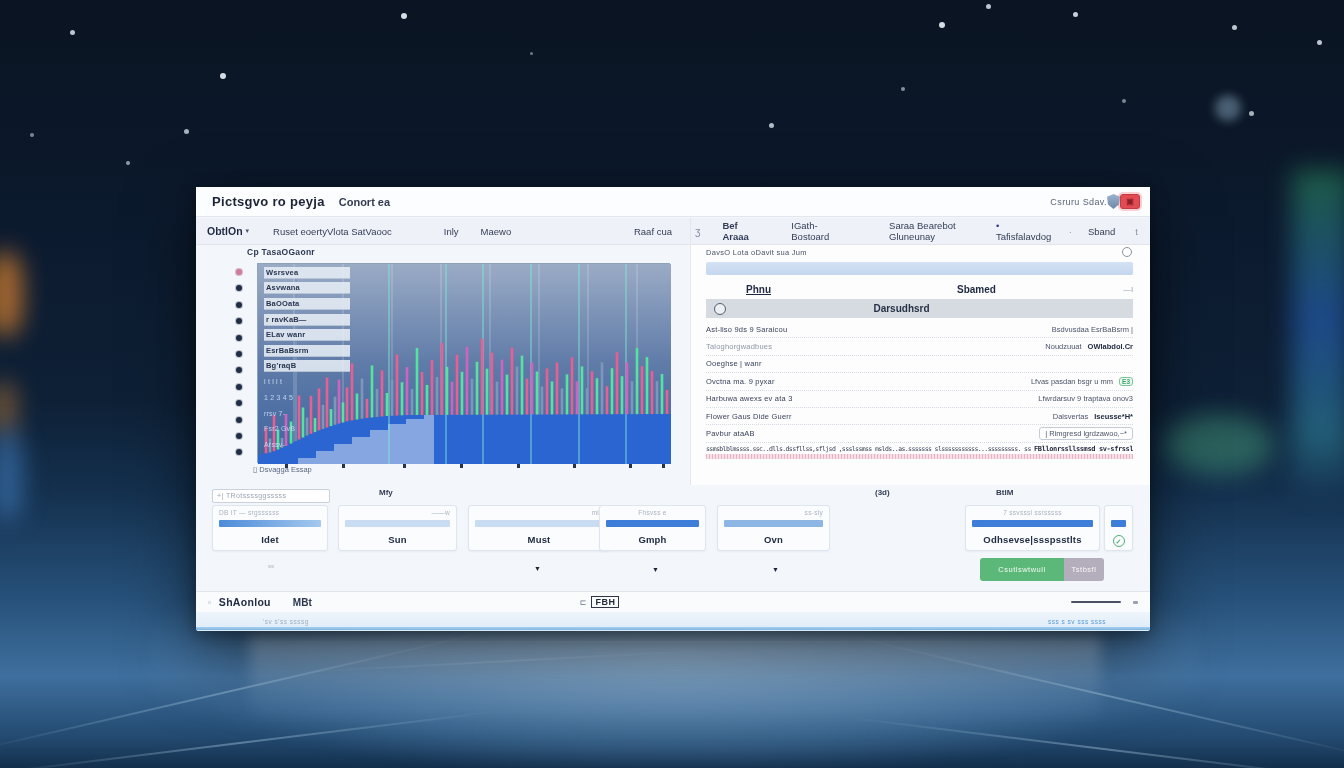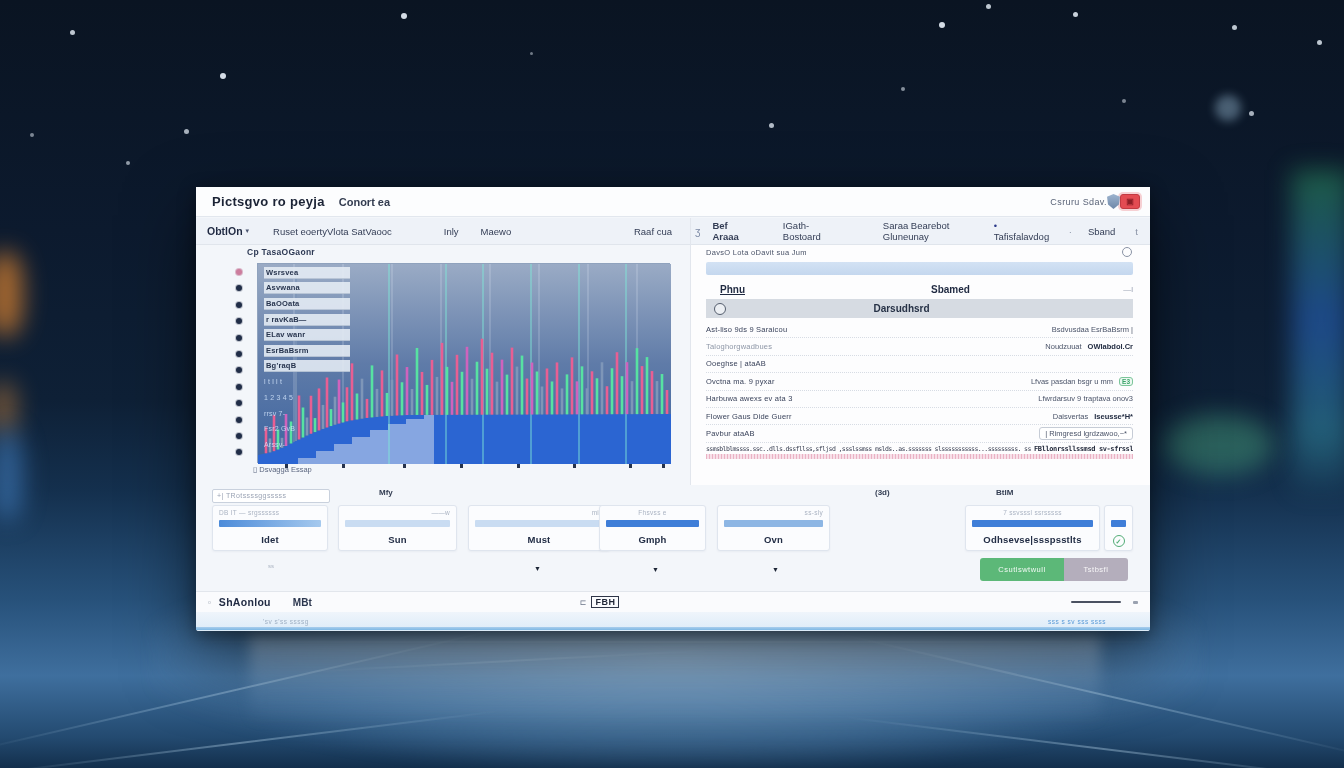--- a/index.html
+++ b/index.html
@@ -58,21 +58,21 @@
   .lrow.dim { color:rgba(215,232,255,.8); font-weight:normal; font-size:7px; }
   .axis-label { position:absolute; left:57px; top:278px; font-size:7.5px; color:#5c67800; color:#5c6780; }
   .ticksrow { position:absolute; left:61px; top:277px; width:413px; height:4px; }
   .ticksrow i { position:absolute; top:0; width:3px; height:4px; background:#26334d; }
   
   .rpanel { position:absolute; left:494px; top:58px; width:460px; height:240px; background:#fdfdfe; border-left:1px solid #e2e6ed; }
   .rp-head { position:absolute; left:510px; top:60px; right:18px; display:flex; align-items:center; font-size:7.5px; color:#4a5368; letter-spacing:.3px; }
   .rp-head .circle-icon { margin-left:auto; width:10px; height:10px; border:1.3px solid #8a93a5; border-radius:50%; }
   .rp-bluebar { position:absolute; left:510px; top:75px; width:427px; height:13px; background:linear-gradient(180deg,#d3e2f4,#c4d7ee); border-radius:2px; }
   .rp-thead { position:absolute; left:510px; top:93px; width:427px; height:18px; display:flex; align-items:center; font-size:10px; font-weight:bold; color:#1f2940; }
-  .rp-thead .c1 { margin-left:14px;text-decoration:underline; }
+  .rp-thead .c1 { margin-left:40px;text-decoration:underline; }
   .rp-thead .c2 { margin-left:186px; }
   .rp-thead .c3 { margin-left:auto; font-weight:normal; font-size:8px; color:#9aa2b2; }
   .rp-grayrow { position:absolute; left:510px; top:112px; width:427px; height:19px; background:#d6dbe2; display:flex; align-items:center; padding:0 8px; }
   .rp-grayrow .avatar { width:12px; height:12px; border-radius:50%; border:1.6px solid #555e6e; background:#eceff3; }
   .rp-grayrow .txt { flex:1; text-align:center; transform:translateX(-24px); font-size:10px; font-weight:bold; color:#273246; }
   .kvlist { position:absolute; left:510px; top:134px; width:427px; }
   .kvrow { height:17.4px; display:flex; align-items:center; border-bottom:1px dotted #d7dce4; font-size:7.5px; }
   .kvrow .k { color:#39425a; letter-spacing:.2px; }
   .kvrow.lightk .k { color:#8d96a6; }
   .kvrow .v { margin-left:auto; color:#4a5368; display:flex; align-items:center; gap:6px; }
@@ -102,21 +102,21 @@
   .card .clabel { text-align:center; font-size:9.5px; font-weight:bold; color:#222d45; margin-top:7px; letter-spacing:.2px; }
   .card-input { position:absolute; left:16px; top:1px; width:118px; height:14px; background:#fff; border:1px solid #c9d1dd;
     border-radius:2px; font-size:7px; color:#9aa3b4; line-height:12px; padding-left:4px; letter-spacing:.4px; }
   .check-circle { width:12px; height:12px; margin:8px auto 0; border:1.5px solid #53ad77; border-radius:50%;
     color:#53ad77; font-size:7px; line-height:11px; text-align:center; font-weight:bold; }
   .arrow { position:absolute; font-size:7px; color:#1c2536; }
   
   .btnrow { position:absolute; left:784px; top:371px; display:flex; }
   .btn { height:23px; font-size:7.5px; letter-spacing:.5px; display:flex; align-items:center; justify-content:center; }
   .btn.primary { width:84px; background:#5cb878; color:rgba(255,255,255,.92); border-radius:3px 0 0 3px; }
-  .btn.secondary { width:64px; background:#b4aebc; color:rgba(255,255,255,.9); border-radius:0 3px 3px 0; }
+  .btn.secondary { width:40px; background:#b4aebc; color:rgba(255,255,255,.9); border-radius:0 3px 3px 0; }
   
   .statusbar { position:absolute; left:0; top:404px; width:954px; height:21px; background:#fafbfd;
     border-top:1px solid #e2e6ec; display:flex; align-items:center; padding:0 12px; }
   .sb-icon { font-size:8px; color:#8a93a5; margin-right:8px; }
   .sb-bold { font-size:10.5px; font-weight:bold; color:#222c44; letter-spacing:.3px; }
   .sb-text { font-size:10px; font-weight:bold; color:#2b364e; margin-left:22px; }
   .sb-badge-icon { margin-left:268px; font-size:8px; color:#6a7488; }
   .sb-badge { margin-left:5px; border:1.6px solid #2e3547; font-size:9px; font-weight:bold; color:#1f2637; padding:0 3px; letter-spacing:.5px; }
   .sb-slider { margin-left:auto; width:50px; height:2px; background:#4a5161; border-radius:2px; }
   .sb-dot { width:5px; height:3px; background:#9aa2b0; margin-left:12px; border-radius:1px; }
@@ -180,21 +180,21 @@
     <div class="menu-left">
       <span class="mitem menu-title">ObtlOn</span>
       <span class="caret">▾</span>
       <span class="mitem" style="margin-left:24px">Ruset eoertyVlota SatVaooc</span>
       <span class="mitem" style="margin-left:52px">Inly</span>
       <span class="mitem" style="margin-left:22px">Maewo</span>
       <span class="mitem" style="margin-left:auto;margin-right:8px">Raaf cua</span>
     </div>
     <div class="menu-right">
       <span class="divider-icon">ʒ</span>
-      <span class="mitem" style="margin-left:4px;font-weight:bold">Bef Araaa</span>
+      <span class="mitem" style="margin-left:14px;font-weight:bold">Bef Araaa</span>
       <span class="mitem" style="margin-left:28px">IGath-Bostoard</span>
       <span class="mitem" style="margin-left:38px">Saraa Bearebot Gluneunay</span>
       <span class="mitem bullet-item" style="margin-left:auto">Tafisfalavdog</span>
       <span class="mitem" style="margin-left:16px;color:#8a93a5">·</span>
       <span class="mitem" style="margin-left:16px">Sband</span>
       <span class="mitem" style="margin-left:20px;color:#8a93a5">t</span>
     </div>
   </div>
 
   <div class="vdivider"></div>
@@ -400,21 +400,21 @@
         </span>
       </div>
       <div class="kvrow lightk">
         <span class="k">Taloghorgwadbues</span>
         <span class="v">
           <span>Noudzuuat</span>
           <b>OWlabdol.Cr</b>
         </span>
       </div>
       <div class="kvrow">
-        <span class="k">Ooeghse | ataAB</span>
+        <span class="k">Ooeghse | wanr</span>
         <span class="v"></span>
       </div>
       <div class="kvrow">
         <span class="k">Ovctna ma. 9 pyxar</span>
         <span class="v">
           <span>Lfvas pasdan bsgr u mm</span>
           <span class="gbadge">E3</span>
         </span>
       </div>
       <div class="kvrow">

